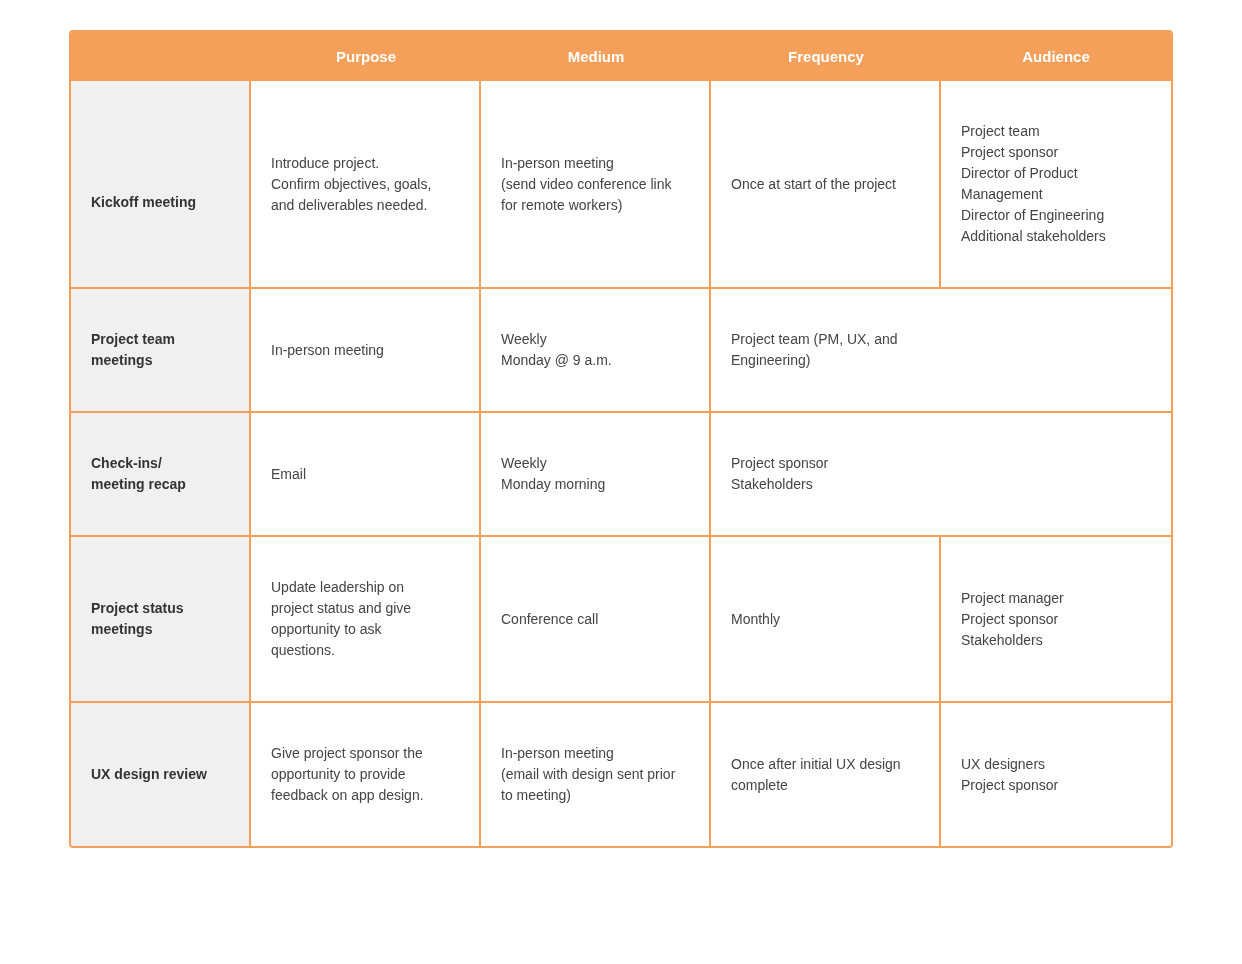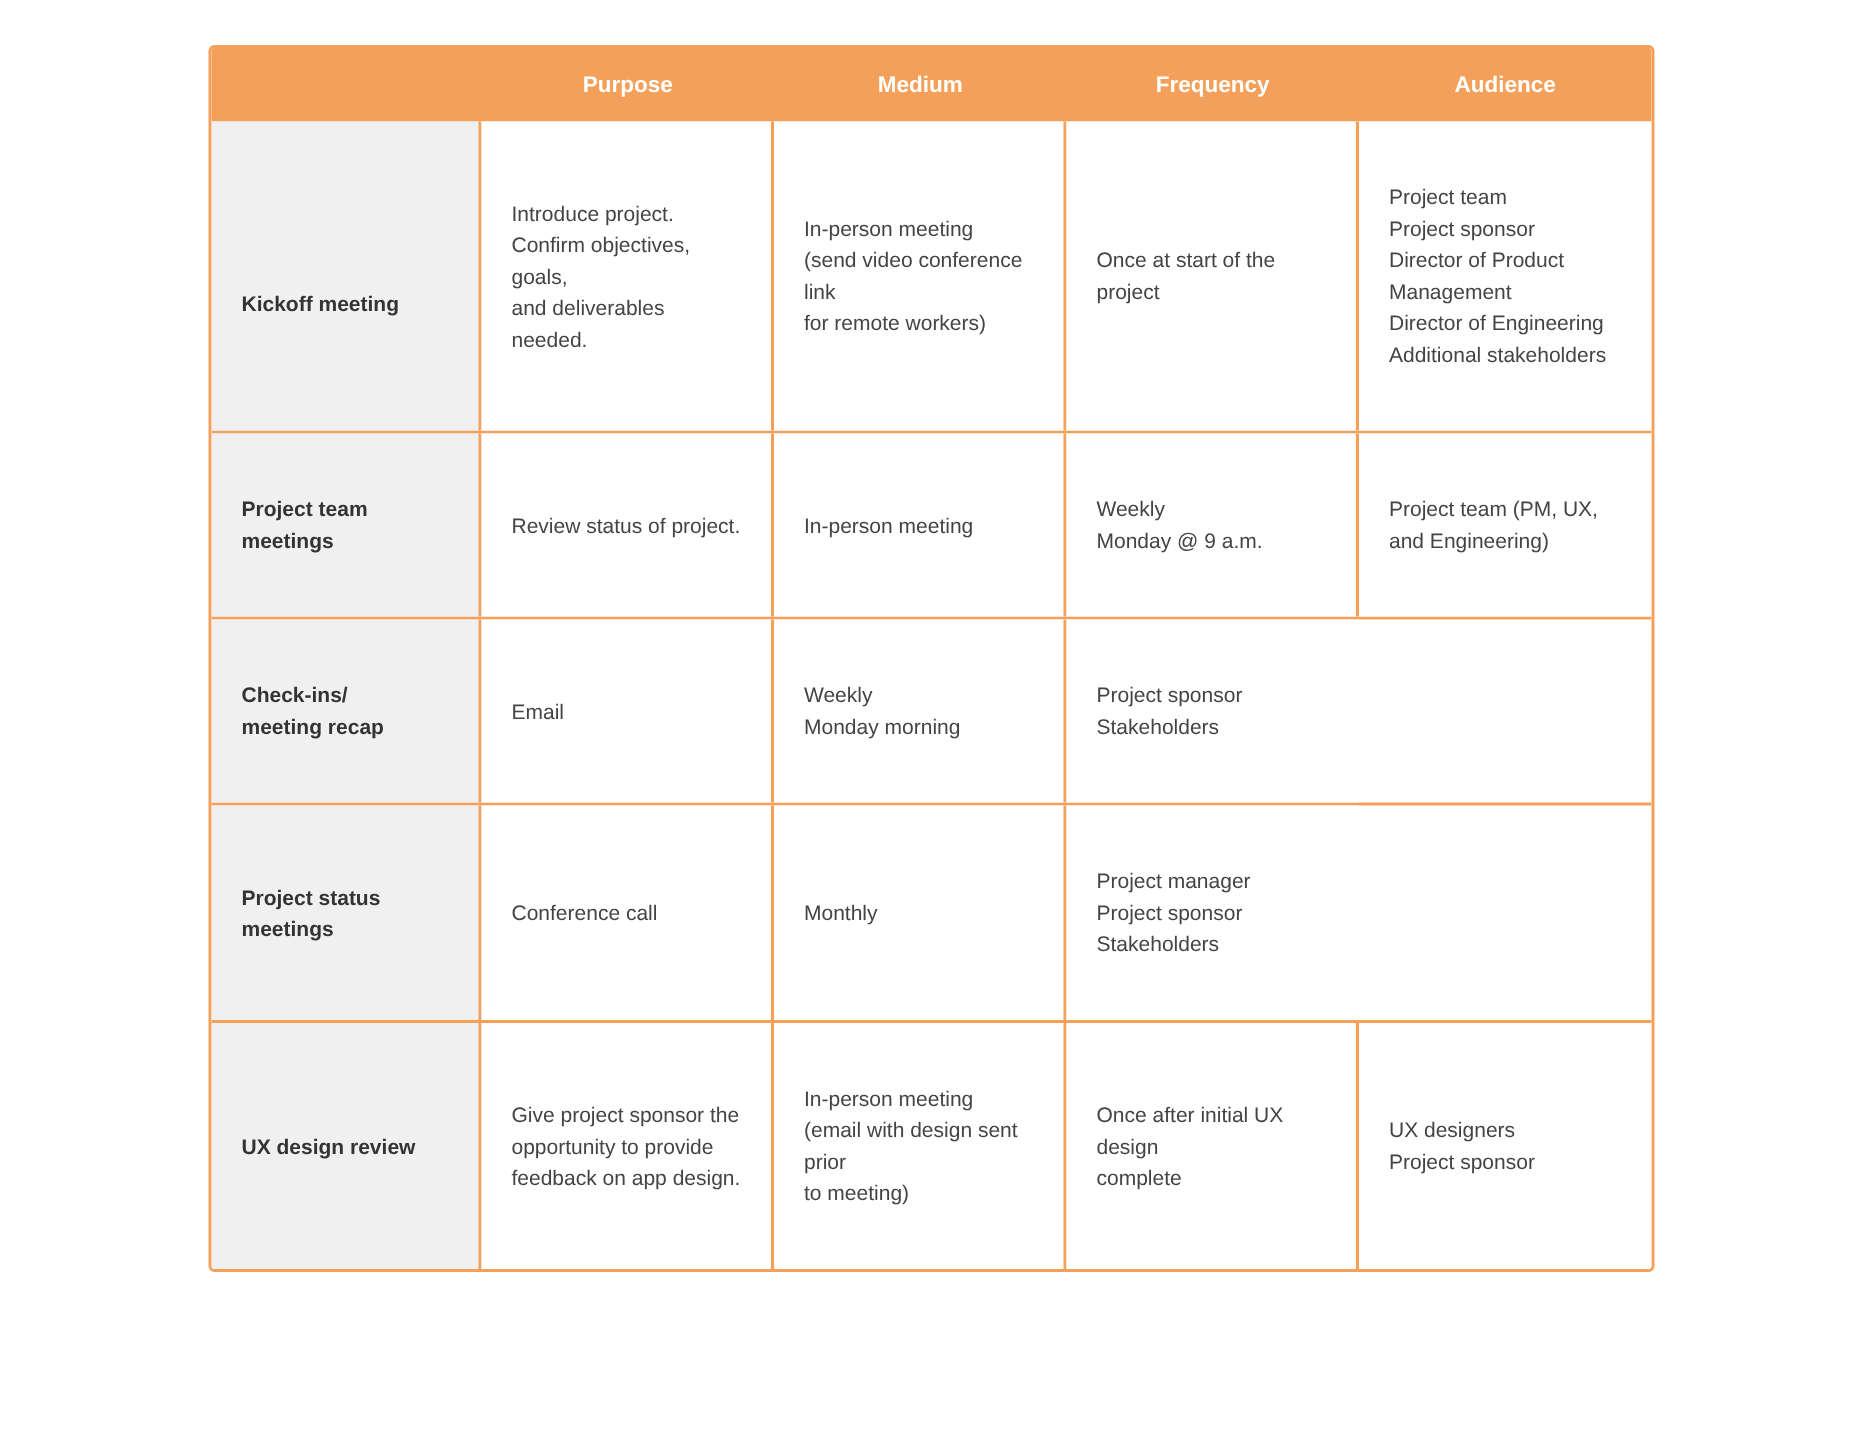--- a/index.html
+++ b/index.html
@@ -14,21 +14,21 @@
       font-size: 14px;
       color: #333;
       display: flex;
       justify-content: center;
       align-items: flex-start;
       padding: 30px 20px;
       min-height: 964px;
     }
 
     .table-wrapper {
-      width: 964px;
+      width: 1104px;
       border: 2px solid #f5a05a;
       border-radius: 4px;
       overflow: hidden;
     }
 
     .table-header {
       display: grid;
       grid-template-columns: 180px 1fr 1fr 1fr 1fr;
       background-color: #f5a05a;
     }
@@ -121,23 +121,20 @@
 Director of Product Management
 Director of Engineering
 Additional stakeholders</span>
         </div>
       </div>
       <div class="table-row">
         <div class="cell cell-name">
           <span style="white-space: pre-line;">Project team meetings</span>
         </div>
         <div class="cell cell-content">
-          <span style="white-space: pre-line;">Review status of project.</span>
-        </div>
-        <div class="cell cell-content">
           <span style="white-space: pre-line;">In-person meeting</span>
         </div>
         <div class="cell cell-content">
           <span style="white-space: pre-line;">Weekly
 Monday @ 9 a.m.</span>
         </div>
         <div class="cell cell-content">
           <span style="white-space: pre-line;">Project team (PM, UX, and Engineering)</span>
         </div>
       </div>
@@ -154,20 +151,26 @@
 Monday morning</span>
         </div>
         <div class="cell cell-content">
           <span style="white-space: pre-line;">Project sponsor
 Stakeholders</span>
         </div>
       </div>
       <div class="table-row">
         <div class="cell cell-name">
           <span style="white-space: pre-line;">Project status meetings</span>
+        </div>
+        <div class="cell cell-content">
+          <span style="white-space: pre-line;">Update leadership on
+project status and give
+opportunity to ask
+questions.</span>
         </div>
         <div class="cell cell-content">
           <span style="white-space: pre-line;">Conference call</span>
         </div>
         <div class="cell cell-content">
           <span style="white-space: pre-line;">Monthly</span>
         </div>
         <div class="cell cell-content">
           <span style="white-space: pre-line;">Project manager
 Project sponsor

